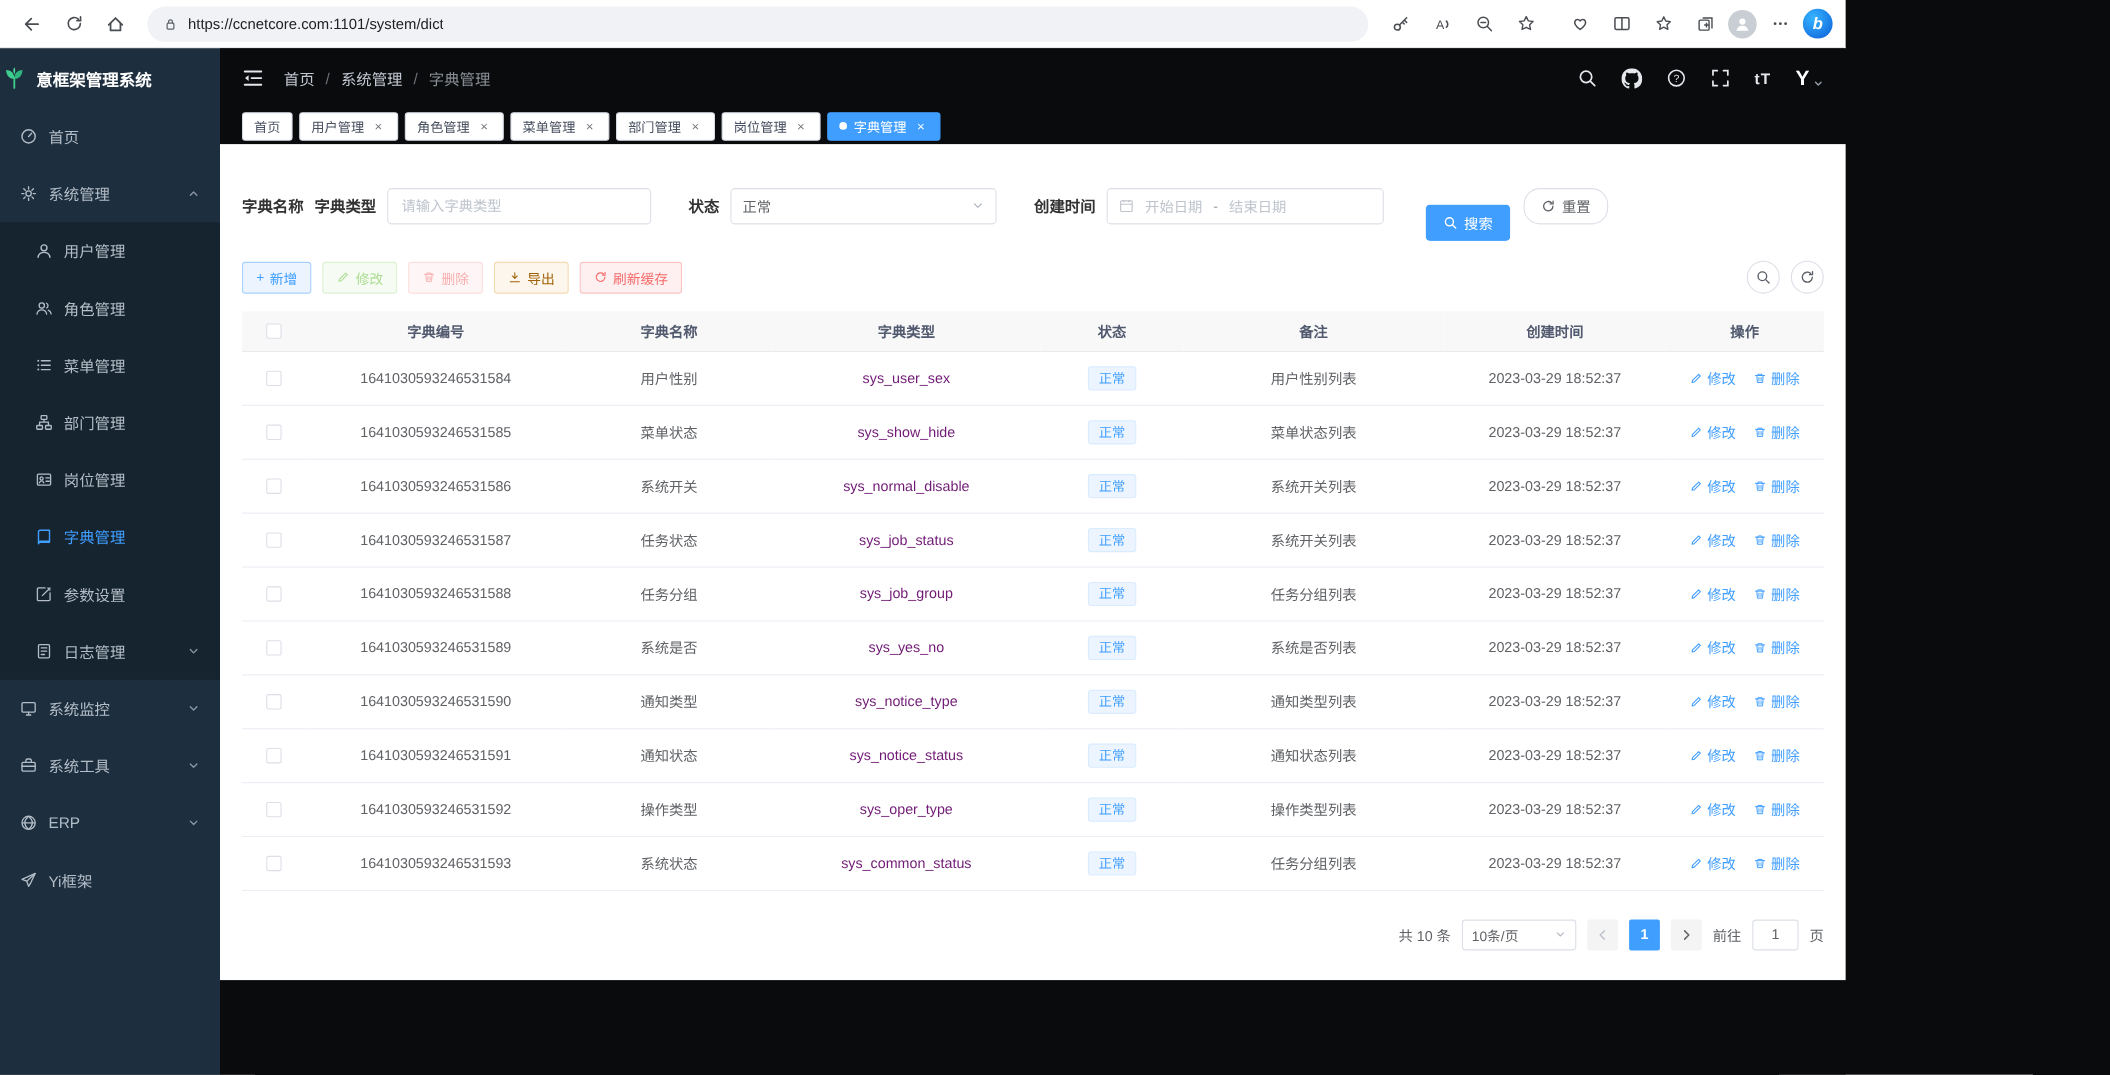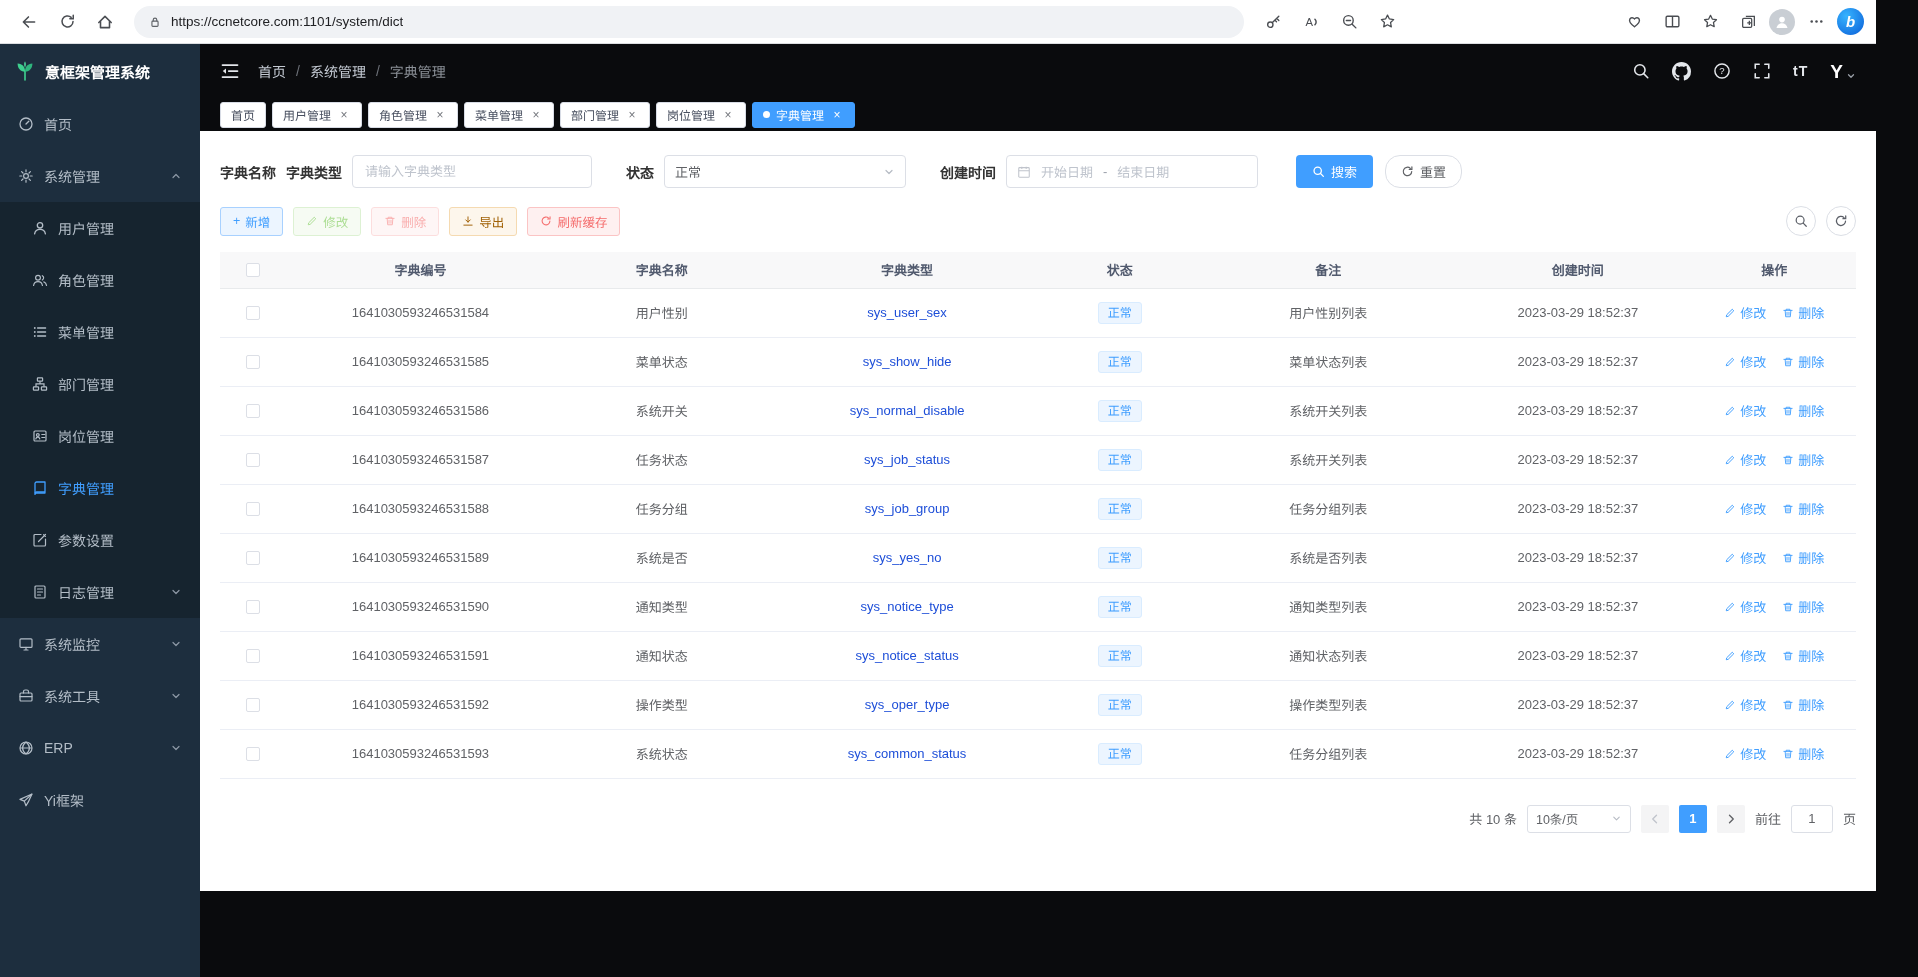--- a/index.html
+++ b/index.html
@@ -1,33 +1,33 @@
 <!DOCTYPE html>
 <html lang="zh-CN"><head>
 <meta charset="utf-8">
 <style>
 *{margin:0;padding:0;box-sizing:border-box;}
 html,body{width:1918px;height:977px;overflow:hidden;}
 body{font-family:"Liberation Sans","DejaVu Sans",sans-serif;background:#0a0b0d;}
 svg{display:block;}
-.screen{width:1876px;height:977px;display:flex;flex-direction:column;overflow:hidden;}
+.screen{width:1678px;height:977px;display:flex;flex-direction:column;overflow:hidden;}
 
 
 .browser{flex:0 0 44px;background:#fff;border-bottom:1px solid #dcdee1;display:flex;align-items:center;gap:4px;padding:0 12px;}
 .bicon{width:34px;height:34px;border-radius:6px;display:flex;align-items:center;justify-content:center;color:#4a4d52;}
 .url-pill{flex:0 0 1110px;height:32px;border-radius:16px;background:#f0f2f5;display:flex;align-items:center;gap:9px;padding:0 14px;margin:0 8px;color:#5f6368;}
 .url{font-size:13.5px;color:#202124;white-space:nowrap;overflow:hidden;}
 .bspacer{flex:1;}
 .avatar{width:26px;height:26px;border-radius:50%;background:#c9ced4;display:flex;align-items:center;justify-content:center;color:#fff;}
 .bing{width:27px;height:27px;border-radius:50%;background:radial-gradient(circle at 35% 30%,#36b4ff,#0b5ed7);color:#fff;font-weight:700;font-size:15px;font-style:italic;display:flex;align-items:center;justify-content:center;}
 
 
 .app{flex:1;display:flex;min-height:0;}
 .sidebar{flex:0 0 200px;background:#1d2e3e;display:flex;flex-direction:column;overflow:hidden;}
-.logo-row{flex:0 0 54px;display:flex;align-items:center;gap:9px;padding:0 14px;}
+.logo-row{flex:0 0 54px;display:flex;align-items:center;gap:9px;padding:0 2px;}
 .logo-text{color:#fff;font-weight:700;font-size:15px;white-space:nowrap;}
 .menu{flex:1;overflow:hidden;font-size:14px;color:#b3bdc7;}
 .mi{height:52px;display:flex;align-items:center;gap:10px;padding:0 18px;cursor:pointer;white-space:nowrap;}
 .mi .chev{margin-left:auto;color:#8d98a5;}
 .sub{background:#16242f;}
 .sub .mi{padding-left:32px;}
 .mi.active{color:#409eff;}
 .main{flex:1;display:flex;flex-direction:column;min-width:0;background:#0a0b0d;}
 
 
@@ -60,38 +60,38 @@
 .inp{height:33px;border:1px solid #dcdfe6;border-radius:4px;padding:0 12px;font-size:13px;color:#606266;outline:none;font-family:inherit;background:#fff;}
 .inp::placeholder{color:#bfc4cd;}
 .w235{width:232px;margin-right:34px;}
 .w240{width:240px;margin-right:34px;}
 .select{width:242px;height:33px;border:1px solid #dcdfe6;border-radius:4px;display:flex;align-items:center;justify-content:space-between;padding:0 10px;margin-right:34px;color:#606266;font-size:13px;cursor:pointer;}
 .selcaret{color:#b6bbc4;}
 .daterange{width:252px;height:33px;border:1px solid #dcdfe6;border-radius:4px;display:flex;align-items:center;gap:10px;padding:0 10px;color:#bfc4cd;font-size:13px;margin-right:38px;cursor:pointer;}
 .daterange .cal{color:#c0c4cc;}
 .daterange .sep{color:#9aa0aa;}
 .btn{height:33px;border-radius:4px;font-size:13px;display:inline-flex;align-items:center;gap:6px;padding:0 15px;border:1px solid transparent;cursor:pointer;font-family:inherit;}
-.btn.primary{background:#409eff;color:#fff;}
+.btn.primary{background:#409eff;color:#fff;margin-top:31px;}
 .btn.plainw{background:#fff;border-color:#dcdfe6;color:#606266;margin-left:12px;border-radius:15px;}
 
 .tools{display:flex;align-items:center;gap:10px;margin-top:18px;}
 .tbtn{height:29px;padding:0 12px;border-radius:3px;font-size:12.5px;display:inline-flex;align-items:center;gap:5px;border:1px solid;cursor:pointer;font-family:inherit;background:#fff;}
 .tbtn.add{color:#409eff;background:#ecf5ff;border-color:#a8d1ff;}
 .tbtn.edit{color:#67c23a;background:#f0f9eb;border-color:#c2e7b0;opacity:.55;}
 .tbtn.del{color:#f56c6c;background:#fef0f0;border-color:#fbc4c4;opacity:.55;}
 .tbtn.export{color:#a16207;background:#fdf6ec;border-color:#f5dab1;}
 .tbtn.cache{color:#f56c6c;background:#fef0f0;border-color:#fbc4c4;}
 .tright{margin-left:auto;display:flex;gap:10px;}
 .cbtn{width:30px;height:30px;border-radius:50%;border:1px solid #dcdfe6;background:#fff;display:flex;align-items:center;justify-content:center;color:#5a5e66;cursor:pointer;}
 
 table{width:100%;border-collapse:collapse;margin-top:16px;font-size:13px;color:#606266;table-layout:fixed;}
 thead th{background:#f8f8f9;color:#515a6e;font-weight:700;height:36px;border-bottom:1px solid #e8eaec;text-align:center;}
 tbody td{height:49px;border-bottom:1px solid #ebeef5;text-align:center;overflow:hidden;white-space:nowrap;}
 .cb{width:14px;height:14px;border:1px solid #dcdfe6;border-radius:2px;background:#fff;margin:0 auto;display:block;cursor:pointer;}
-.link{color:#1d4ed8;cursor:pointer;}
+.link{color:#701a75;cursor:pointer;}
 .tag{display:inline-block;padding:1px 9px;background:#ecf5ff;border:1px solid #d9ecff;color:#409eff;border-radius:3px;font-size:12px;line-height:18px;}
 .op{display:inline-flex;align-items:center;gap:4px;color:#409eff;margin:0 8px;cursor:pointer;}
 
 .pager{display:flex;align-items:center;justify-content:flex-end;gap:10px;margin-top:26px;font-size:13px;color:#606266;}
 .psel{width:104px;height:28px;border:1px solid #dcdfe6;border-radius:3px;display:flex;align-items:center;justify-content:space-between;padding:0 8px;font-size:12.5px;cursor:pointer;}
 .pbtn{min-width:28px;height:28px;background:#f4f4f5;display:flex;align-items:center;justify-content:center;border-radius:2px;cursor:pointer;}
 .pbtn.prev{color:#c0c4cc;}
 .pbtn.next{color:#606266;}
 .pcur{min-width:28px;height:28px;background:#409eff;color:#fff;display:flex;align-items:center;justify-content:center;border-radius:2px;font-weight:700;cursor:pointer;}
 .goto{width:42px;height:28px;border:1px solid #dcdfe6;border-radius:3px;text-align:center;font-size:13px;color:#606266;outline:none;font-family:inherit;}

